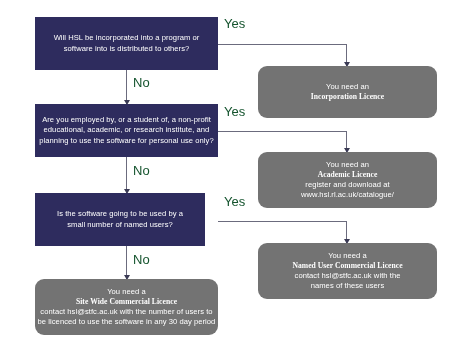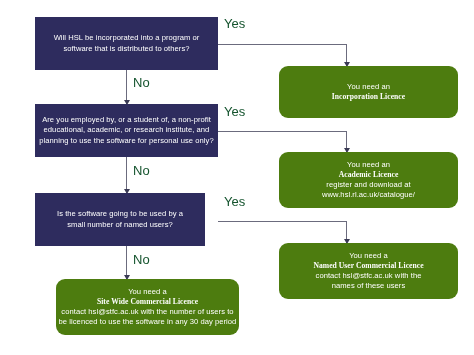--- a/index.html
+++ b/index.html
@@ -27,23 +27,22 @@
     align-items: center;
     justify-content: center;
     text-align: center;
     color: #ffffff;
   }
   .node.decision {
     background: #2e2c5e;
     border-radius: 0;
   }
   .node.outcome {
-    background: #4d7c0f;
+    background: #737373;
     border-radius: 9px;
-    margin-left: 21px;
   }
   .node .line {
     display: block;
     line-height: 1.32;
     letter-spacing: 0.05px;
   }
   .node.decision .line {
     font-size: 7.6px;
   }
   .node.outcome .line {
@@ -82,21 +81,21 @@
     white-space: nowrap;
   }
 </style>
 </head>
 <body>
 
 <div id="flowchart">
 
   <div class="node decision" style="left:35px; top:17px; width:183px; height:53px;">
     <span class="line">Will HSL be incorporated  into a program or</span>
-    <span class="line">software that is distributed to others?</span>
+    <span class="line">software into is distributed to others?</span>
   </div>
 
   <div class="conn h" style="left:218px; top:44px; width:129px;"></div>
   <div class="conn v" style="left:346px; top:44px; height:22px;"></div>
   <div class="arrowhead" style="left:343.5px; top:62px;"></div>
   <div class="edge-label" style="left:224px; top:17px;">Yes</div>
 
   <div class="conn v" style="left:126px; top:70px; height:34px;"></div>
   <div class="arrowhead" style="left:123.5px; top:100px;"></div>
   <div class="edge-label" style="left:133px; top:76px;">No</div>

